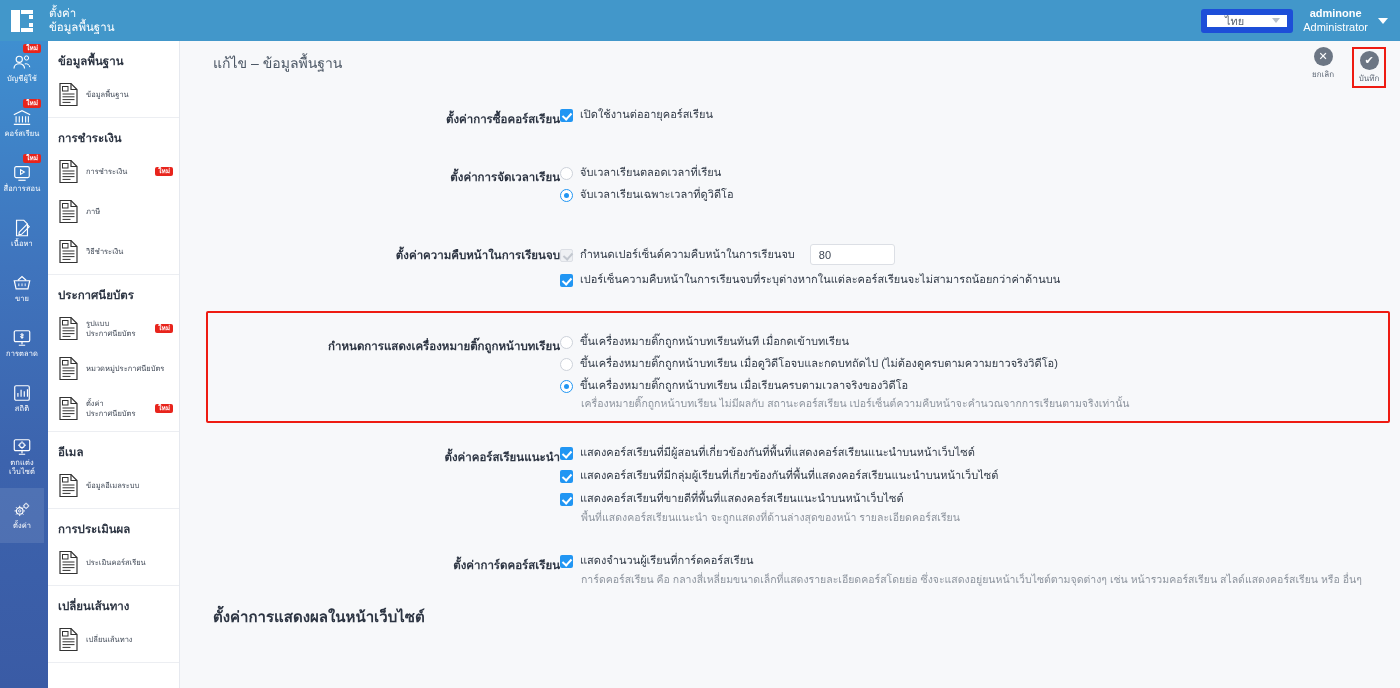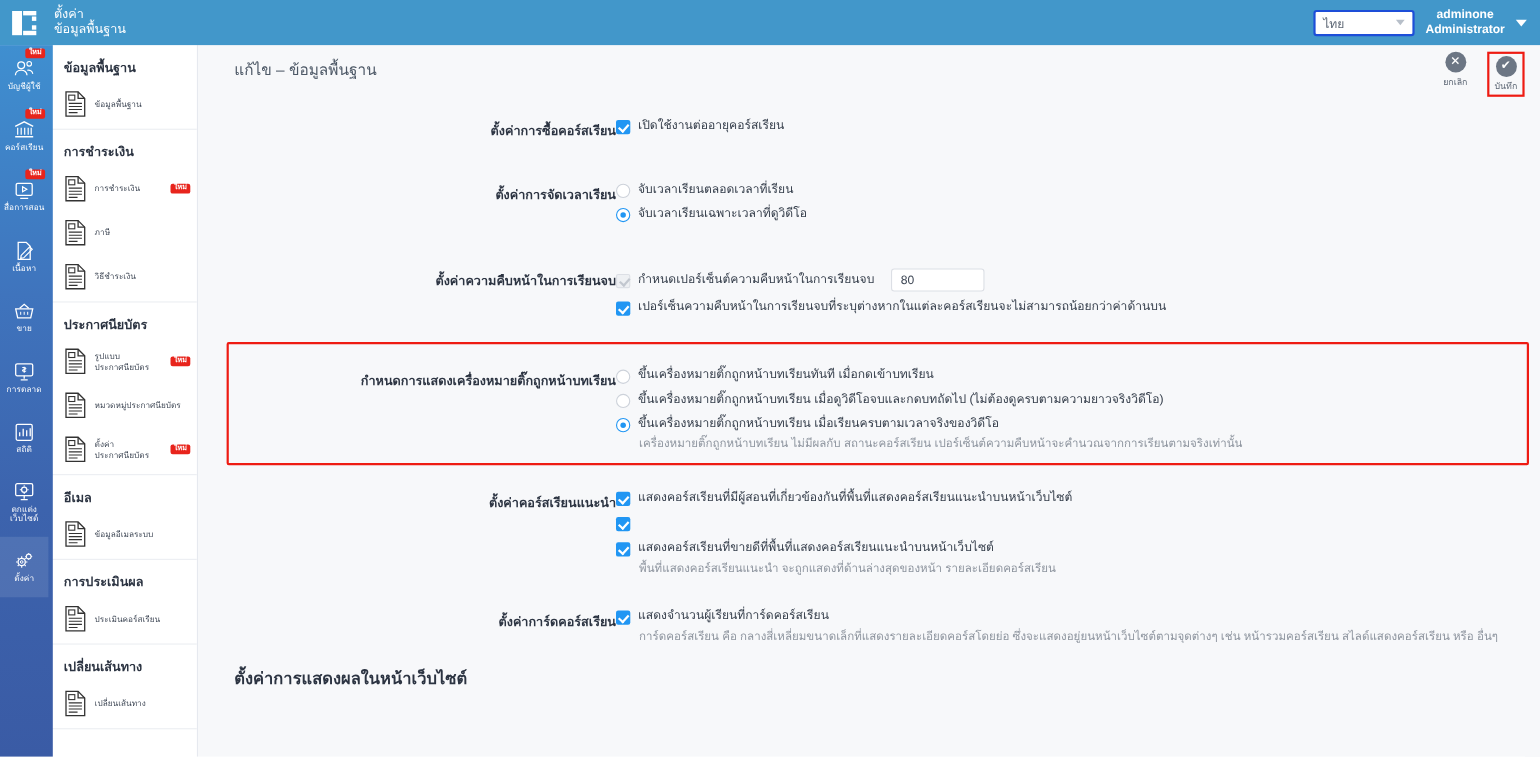--- a/index.html
+++ b/index.html
@@ -32,31 +32,31 @@
   .title-block { margin-left: 5px; line-height: 1.18; }
   .title-block .t1 { color: #ffffff; font-size: 11.5px; }
   .title-block .t2 { color: #ffffff; font-size: 11.5px; }
 
   .topbar-right {
     margin-left: auto; display: flex; align-items: center; gap: 10px;
     padding-right: 12px;
   }
   .lang-select {
     width: 92px; height: 24px; background: #fff; border-radius: 3px;
-    display: flex; align-items: center; justify-content: space-between;
+    display: flex; align-items: center; justify-content: flex-end;
     padding: 0 7px; font-size: 11px; color: #5a6472;
-    border: 2px solid #1d4ed8; cursor: pointer;
+    border: 6px solid #1d4ed8; cursor: pointer; gap: 28px;
   }
   .caret-dn {
     width: 0; height: 0; border-left: 4px solid transparent;
     border-right: 4px solid transparent; border-top: 5px solid #b7bfc9;
   }
   .user-block { line-height: 1.2; text-align: center; }
   .user-block .u1 { color: #ffffff; font-size: 11px; font-weight: bold; }
-  .user-block .u2 { color: #ffffff; font-size: 11px; font-weight: bold; }
+  .user-block .u2 { color: #ffffff; font-size: 11px; font-weight: normal; }
   .user-caret {
     width: 0; height: 0; border-left: 5px solid transparent;
     border-right: 5px solid transparent; border-top: 6px solid #ffffff;
     cursor: pointer;
   }
 
   
   .rail {
     position: absolute; top: 41px; left: 0; width: 48px; height: 647px;
     background: linear-gradient(180deg, #3f8fd0 0%, #3f74bd 35%, #3c63ad 65%, #3a5ba5 100%);
@@ -513,20 +513,21 @@
 
       <div class="row" style="margin-top:36px">
         <div class="row-label">ตั้งค่าคอร์สเรียนแนะนำ</div>
         <div class="row-body">
           <div class="opt" style="margin-bottom:9px">
             <span class="cb"></span>
             <span class="opt-text">แสดงคอร์สเรียนที่มีผู้สอนที่เกี่ยวข้องกันที่พื้นที่แสดงคอร์สเรียนแนะนำบนหน้าเว็บไซต์</span>
           </div>
           <div class="opt" style="margin-bottom:9px">
             <span class="cb"></span>
+            <span class="opt-text">แสดงคอร์สเรียนที่มีกลุ่มผู้เรียนที่เกี่ยวข้องกันที่พื้นที่แสดงคอร์สเรียนแนะนำบนหน้าเว็บไซต์</span>
           </div>
           <div class="opt" style="margin-bottom:4px">
             <span class="cb"></span>
             <span class="opt-text">แสดงคอร์สเรียนที่ขายดีที่พื้นที่แสดงคอร์สเรียนแนะนำบนหน้าเว็บไซต์</span>
           </div>
           <div class="hint">พื้นที่แสดงคอร์สเรียนแนะนำ จะถูกแสดงที่ด้านล่างสุดของหน้า รายละเอียดคอร์สเรียน</div>
         </div>
       </div>
 
       <div class="row" style="margin-top:30px">

